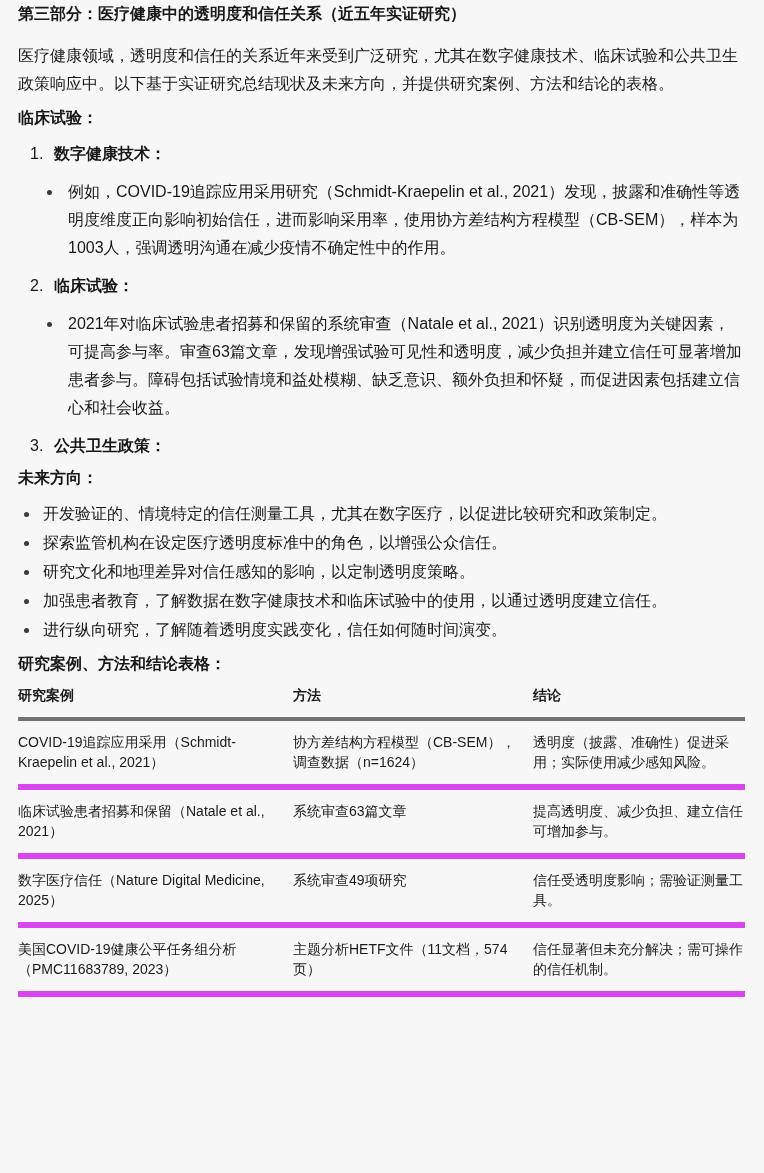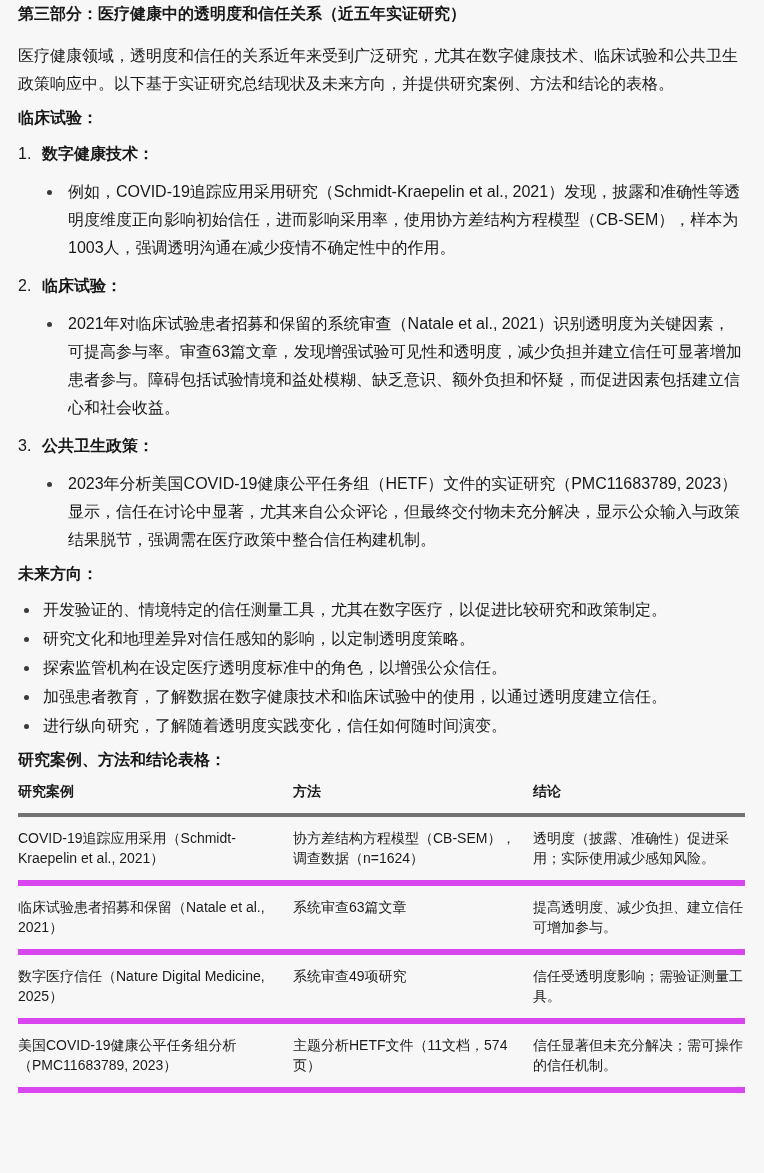--- a/index.html
+++ b/index.html
@@ -26,21 +26,21 @@
     line-height: 28px;
   }
   h2.sub-heading {
     font-size: 16px;
     font-weight: 700;
     line-height: 24px;
     margin: 8px 0 0;
   }
 
   ol.status-list { list-style: none; margin: 0; padding: 0; }
-  .sec-head { margin: 12px 0 0; line-height: 24px; }
+  .sec-head { margin: 12px 12px 0; line-height: 24px; }
   .sec-head .num { display: inline-block; width: 24px; font-weight: 400; }
   .sec-head .lbl { font-weight: 700; }
 
   ul.sub-list { list-style: none; margin: 12px 0 0; padding: 0; }
   ul.sub-list > li {
     position: relative;
     padding-left: 50px;
     line-height: 28px;
     margin: 0 0 4px;
   }
@@ -114,32 +114,29 @@
         </ul>
       </li>
       <li class="sec-item">
         <div class="sec-head"><span class="num">2.</span><span class="lbl">临床试验：</span></div>
         <ul class="sub-list">
           <li class="sub-item"><span class="dot"></span><span class="txt">2021年对临床试验患者招募和保留的系统审查（Natale et al., 2021）识别透明度为关键因素，可提高参与率。审查63篇文章，发现增强试验可见性和透明度，减少负担并建立信任可显著增加患者参与。障碍包括试验情境和益处模糊、缺乏意识、额外负担和怀疑，而促进因素包括建立信心和社会收益。</span></li>
         </ul>
       </li>
       <li class="sec-item">
         <div class="sec-head"><span class="num">3.</span><span class="lbl">公共卫生政策：</span></div>
-        <ul class="sub-list">
-          <li class="sub-item"><span class="dot"></span><span class="txt">2023年分析美国COVID-19健康公平任务组（HETF）文件的实证研究（PMC11683789, 2023）显示，信任在讨论中显著，尤其来自公众评论，但最终交付物未充分解决，显示公众输入与政策结果脱节，强调需在医疗政策中整合信任构建机制。</span></li>
-        </ul>
       </li>
     </ol>
 
   <h2 class="sub-heading">未来方向：</h2>
 
   <ul class="future-list" id="future-list">
       <li class="future-item"><span class="dot"></span><span class="txt">开发验证的、情境特定的信任测量工具，尤其在数字医疗，以促进比较研究和政策制定。</span></li>
+      <li class="future-item"><span class="dot"></span><span class="txt">探索监管机构在设定医疗透明度标准中的角色，以增强公众信任。</span></li>
       <li class="future-item"><span class="dot"></span><span class="txt">研究文化和地理差异对信任感知的影响，以定制透明度策略。</span></li>
-      <li class="future-item"><span class="dot"></span><span class="txt">探索监管机构在设定医疗透明度标准中的角色，以增强公众信任。</span></li>
       <li class="future-item"><span class="dot"></span><span class="txt">加强患者教育，了解数据在数字健康技术和临床试验中的使用，以通过透明度建立信任。</span></li>
       <li class="future-item"><span class="dot"></span><span class="txt">进行纵向研究，了解随着透明度实践变化，信任如何随时间演变。</span></li>
     </ul>
 
   <h2 class="sub-heading">研究案例、方法和结论表格：</h2>
 
   <table class="studies">
     <colgroup>
       <col style="width:275px">
       <col style="width:240px">

